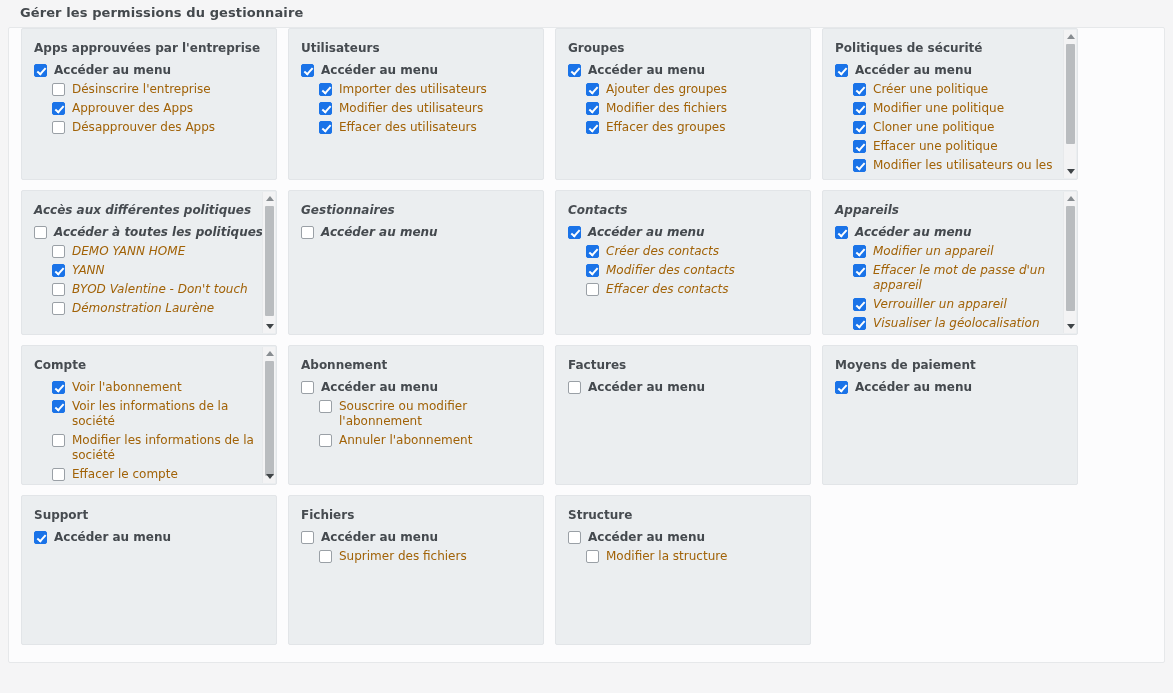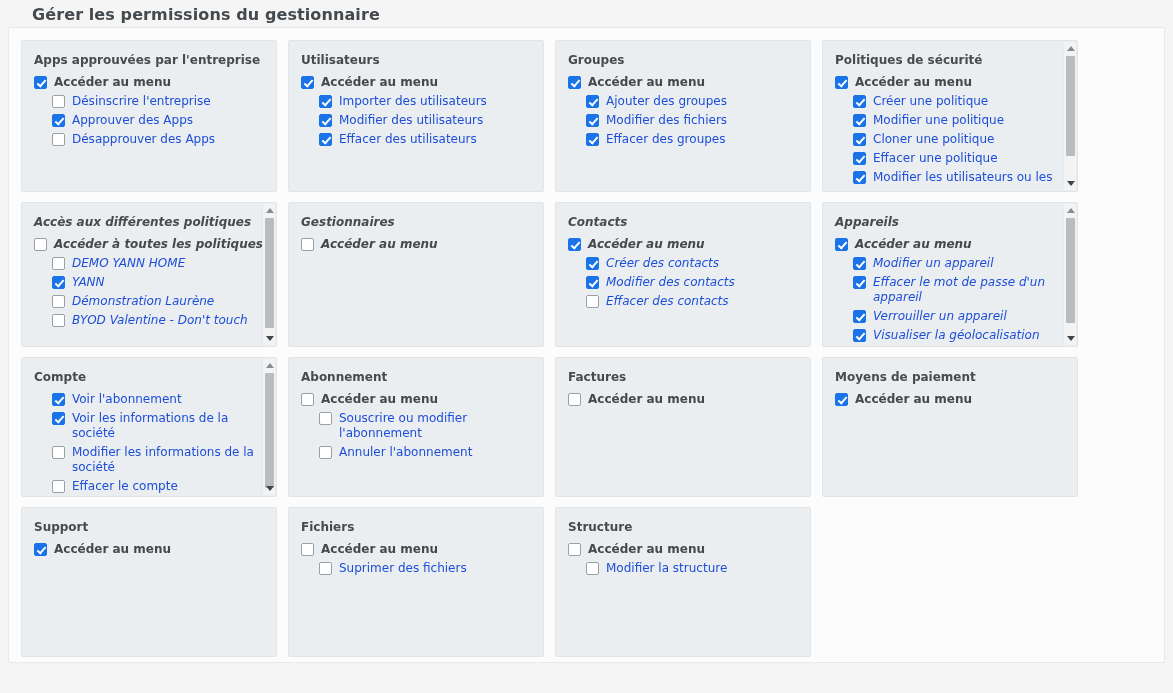--- a/index.html
+++ b/index.html
@@ -7,38 +7,38 @@
     margin: 0; padding: 0;
     width: 1173px; height: 693px;
     background: #f5f5f6;
     font-family: "DejaVu Sans", "Liberation Sans", sans-serif;
     overflow: hidden;
   }
   .page { position: relative; width: 1173px; height: 693px; }
 
   .page-title {
     position: absolute;
-    left: 32px; top: 5px;
-    font-size: 16px; font-weight: bold;
+    left: 20px; top: 5px;
+    font-size: 13px; font-weight: bold;
     color: #44494d;
     letter-spacing: 0.1px;
   }
 
   .panel-container {
     position: absolute;
     left: 8px; top: 27px;
     width: 1157px; height: 636px;
     background: #fcfcfd;
     border: 1px solid #e6e8ea;
     border-radius: 2px;
   }
 
   .grid {
     position: absolute;
-    left: 12px; top: 12px;
+    left: 12px; top: 0;
     width: 1133px;
     display: flex;
     flex-wrap: wrap;
     gap: 10px 11px;
   }
 
   .card {
     position: relative;
     width: 256px;
     background: #ebeef0;
@@ -88,21 +88,21 @@
   .cb.on::after {
     content: "";
     position: absolute;
     left: 4px; top: 1px;
     width: 3px; height: 7px;
     border: solid #ffffff;
     border-width: 0 2px 2px 0;
     transform: rotate(42deg);
   }
 
-  .lbl { font-size: 12px; color: #1d4ed8; }
+  .lbl { font-size: 12px; color: #a16207; }
   .lbl.bold { font-weight: bold; color: #44494e; }
 
   .sb {
     position: absolute;
     right: 1px; top: 1px;
     width: 13px; bottom: 1px;
     background: #f3f3f4;
     border-left: 1px solid #e7e9eb;
   }
   .sb .arr {
@@ -244,25 +244,25 @@
             <div class="row lvl1">
               <span class="cb"></span>
               <span class="lbl">DEMO YANN HOME</span>
             </div>
             <div class="row lvl1">
               <span class="cb on"></span>
               <span class="lbl">YANN</span>
             </div>
             <div class="row lvl1">
               <span class="cb"></span>
+              <span class="lbl">BYOD Valentine - Don't touch</span>
+            </div>
+            <div class="row lvl1">
+              <span class="cb"></span>
               <span class="lbl">Démonstration Laurène</span>
-            </div>
-            <div class="row lvl1">
-              <span class="cb"></span>
-              <span class="lbl">BYOD Valentine - Don't touch</span>
             </div>
           </div>
           <div class="sb">
             <div class="arr up"></div>
             <div class="thumb" style="top: 14px; height: 110px;"></div>
             <div class="arr dn"></div>
           </div>
         </div>
         <div class="card h2">
           <div class="card-title">Gestionnaires</div>

